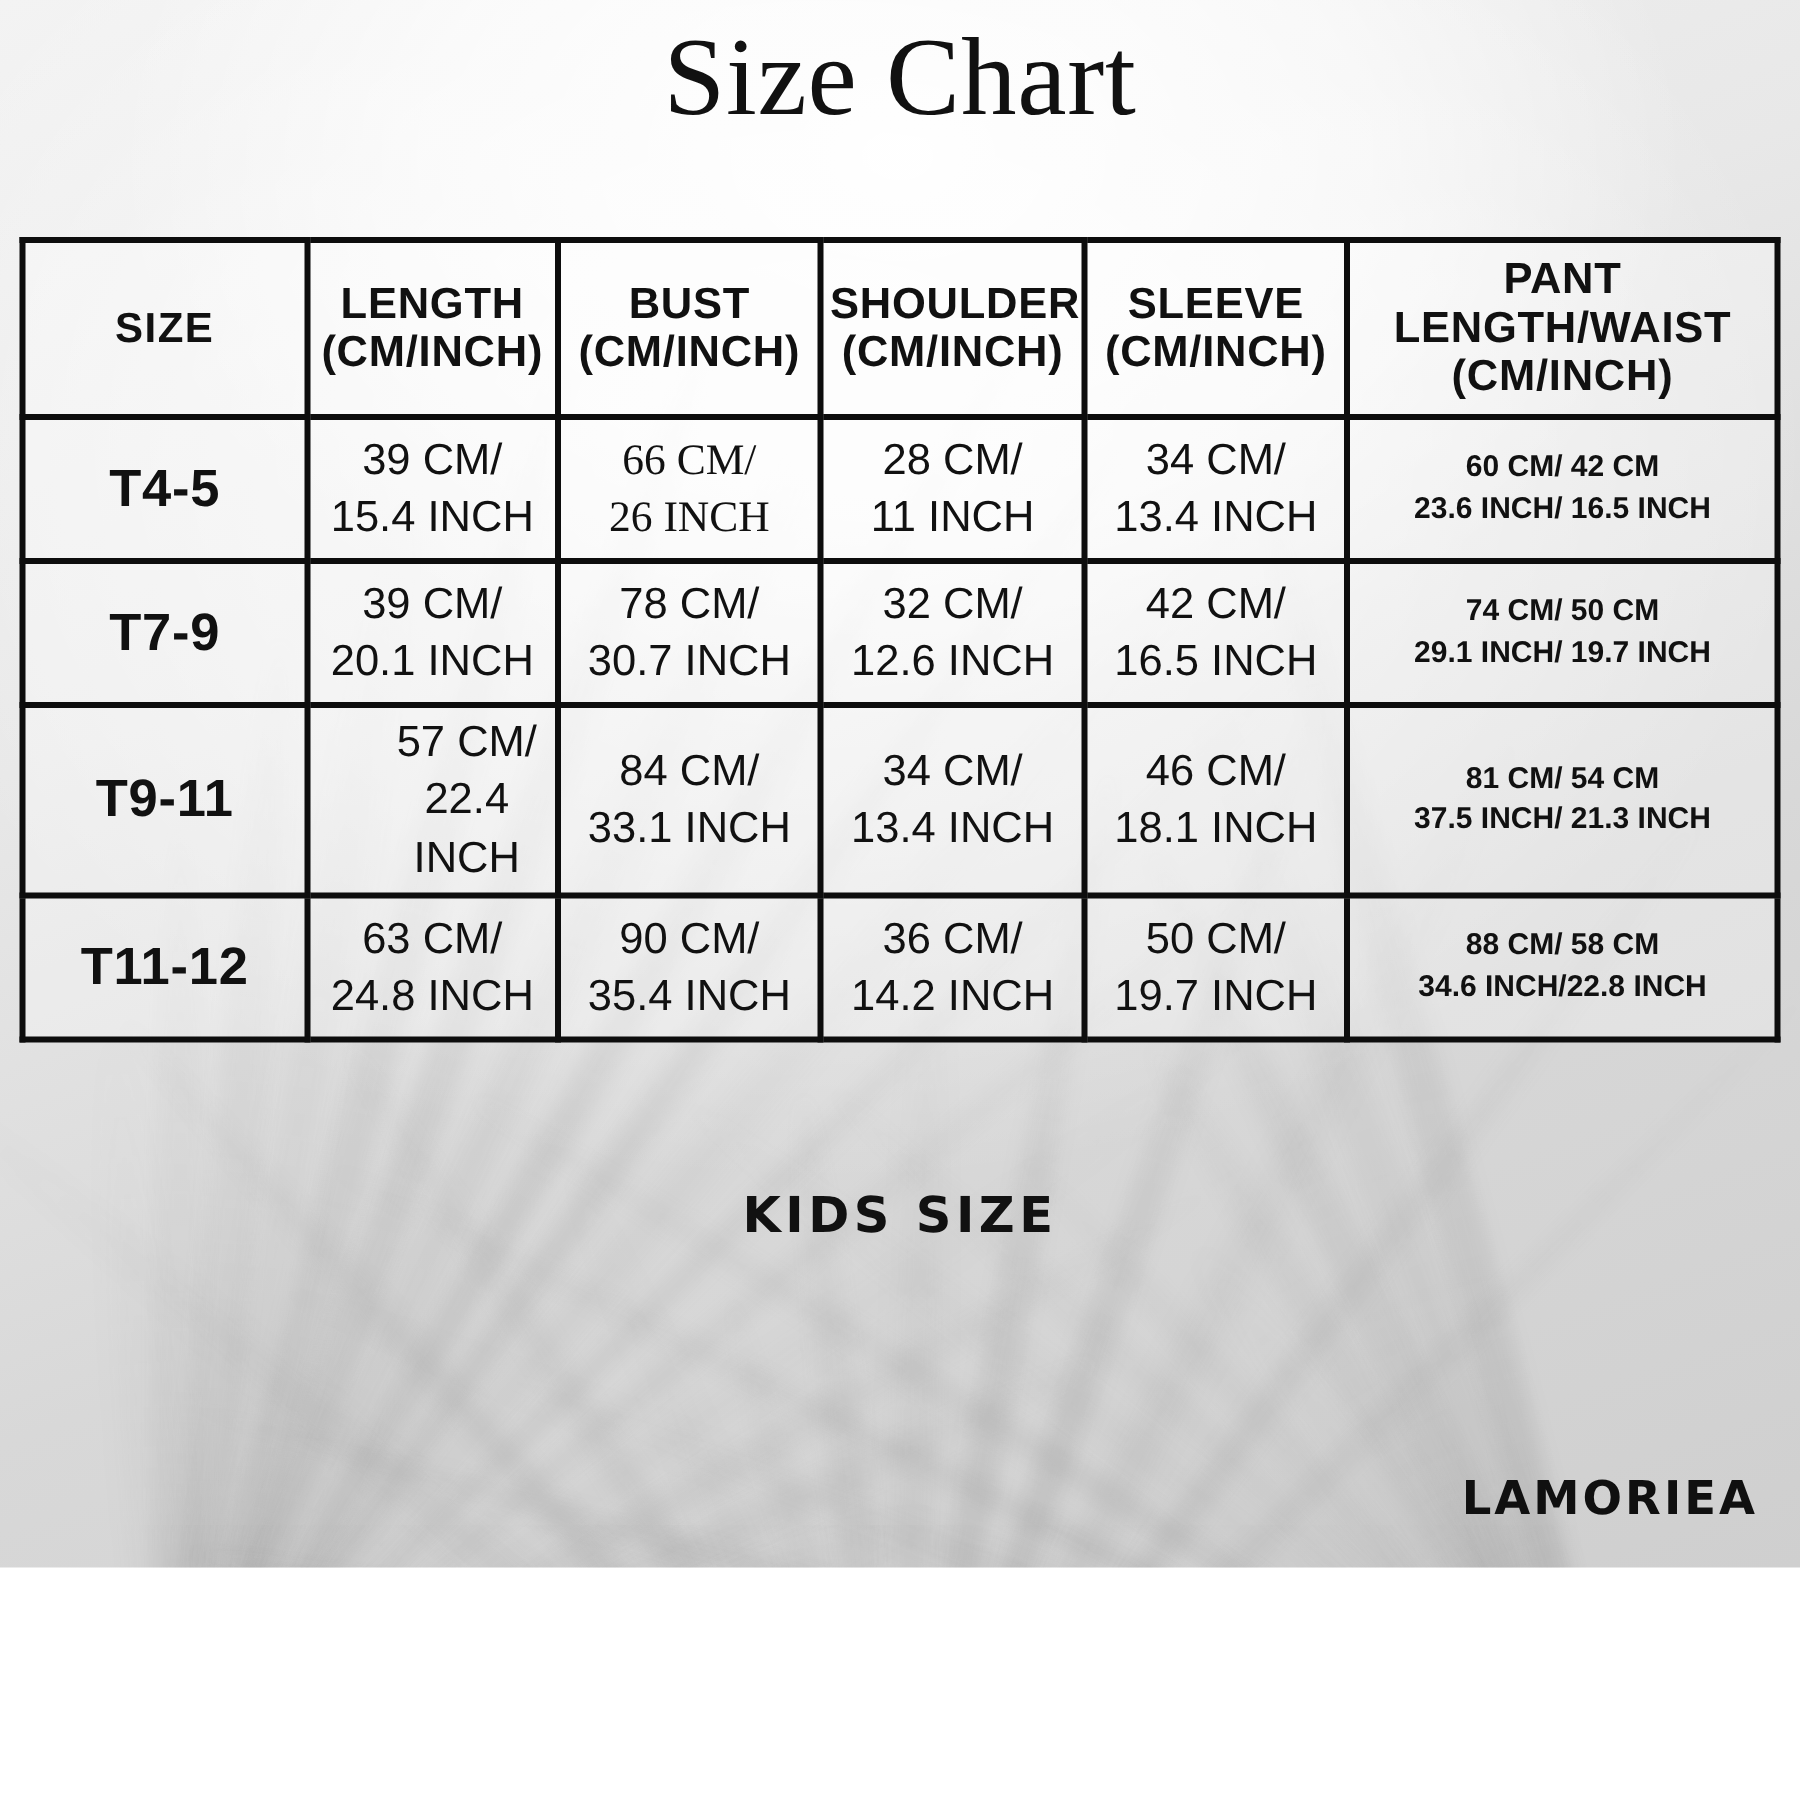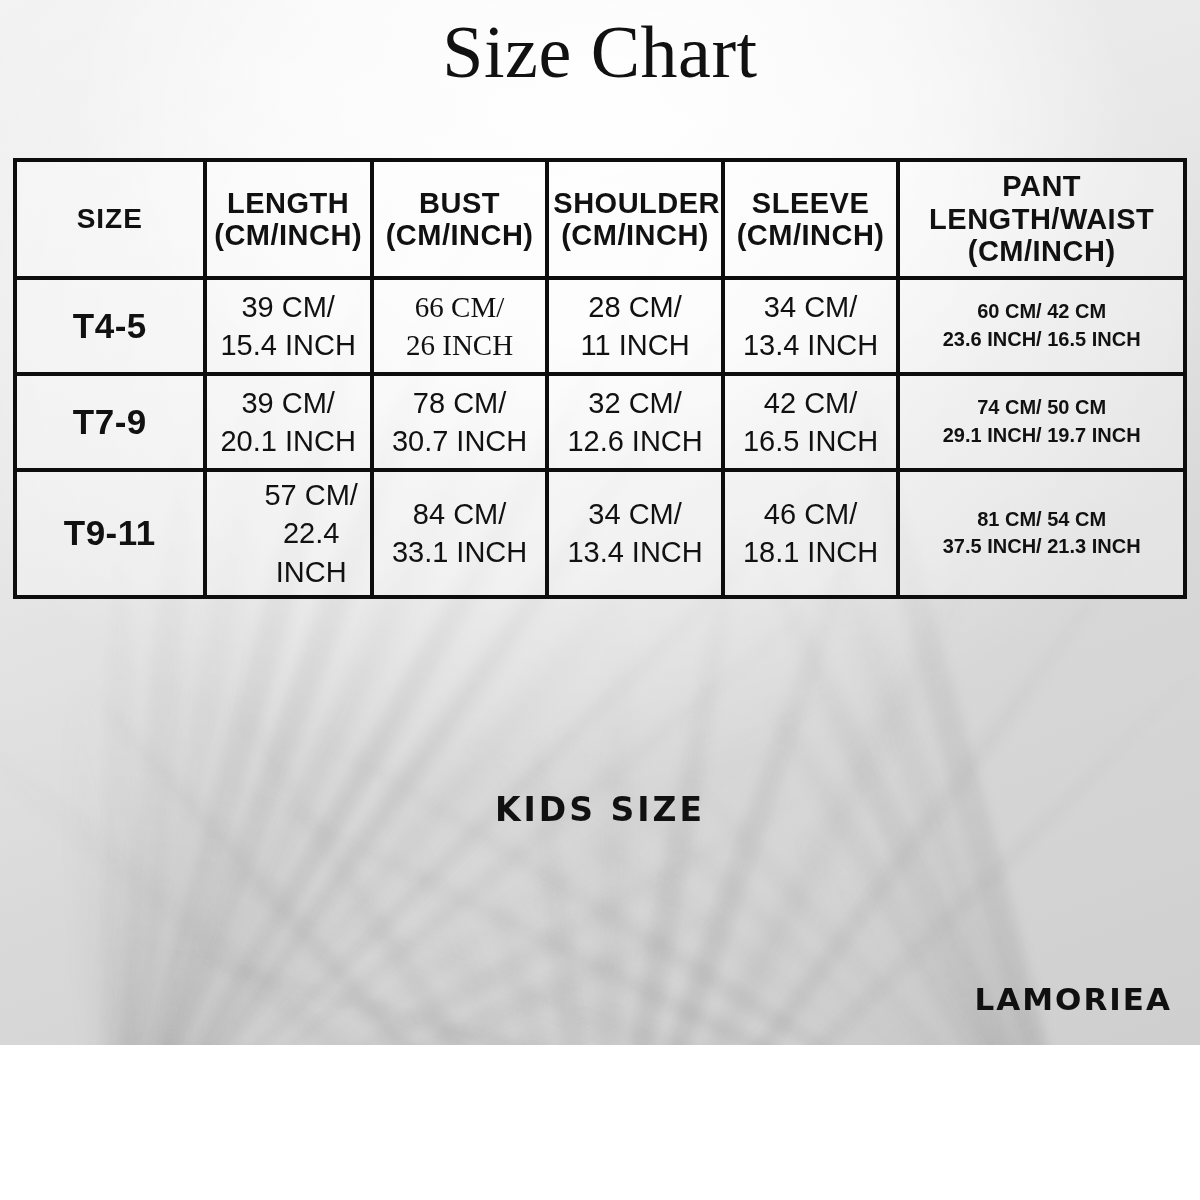--- a/index.html
+++ b/index.html
@@ -252,19 +252,32 @@
 22.4 INCH</td>
           <td class="meas" style="white-space: pre-line;">84 CM/
 33.1 INCH</td>
           <td class="meas" style="white-space: pre-line;">34 CM/
 13.4 INCH</td>
           <td class="meas" style="white-space: pre-line;">46 CM/
 18.1 INCH</td>
           <td class="pant" style="white-space: pre-line;">81 CM/ 54 CM
 37.5 INCH/ 21.3 INCH</td>
         </tr>
+        <tr>
+          <td class="size-cell" style="white-space: pre-line;">T11-12</td>
+          <td class="meas" style="white-space: pre-line;">63 CM/
+24.8 INCH</td>
+          <td class="meas" style="white-space: pre-line;">90 CM/
+35.4 INCH</td>
+          <td class="meas" style="white-space: pre-line;">36 CM/
+14.2 INCH</td>
+          <td class="meas" style="white-space: pre-line;">50 CM/
+19.7 INCH</td>
+          <td class="pant" style="white-space: pre-line;">88 CM/ 58 CM
+34.6 INCH/22.8 INCH</td>
+        </tr>
       </tbody>
     </table>
   </div>
 
   <div id="brand">LAMORIEA</div>
   <div id="kids-size">KIDS SIZE</div>
 </div>
 
 </body></html>

